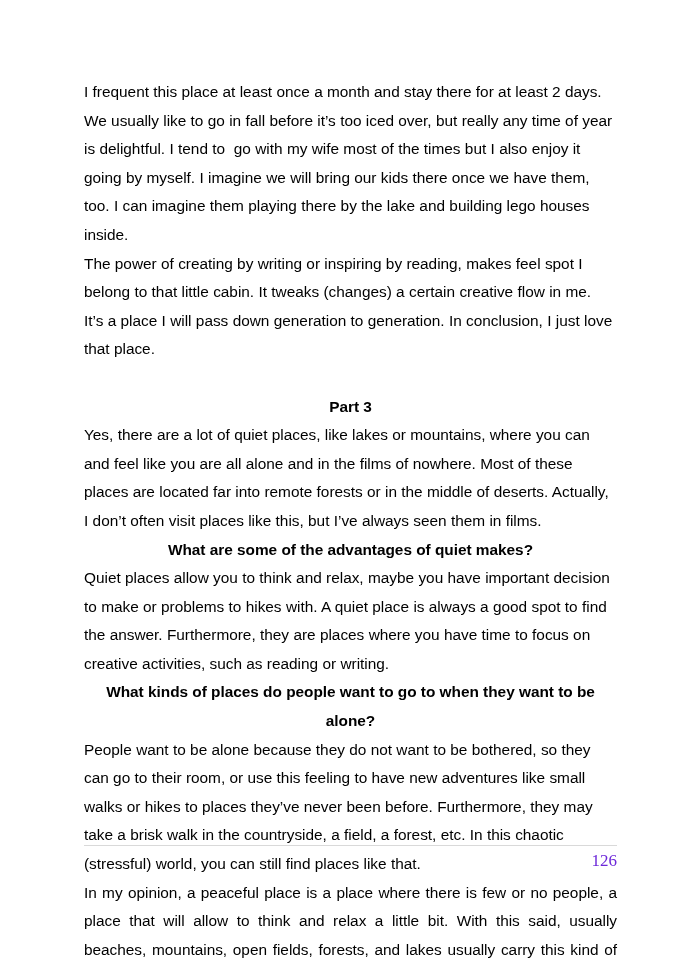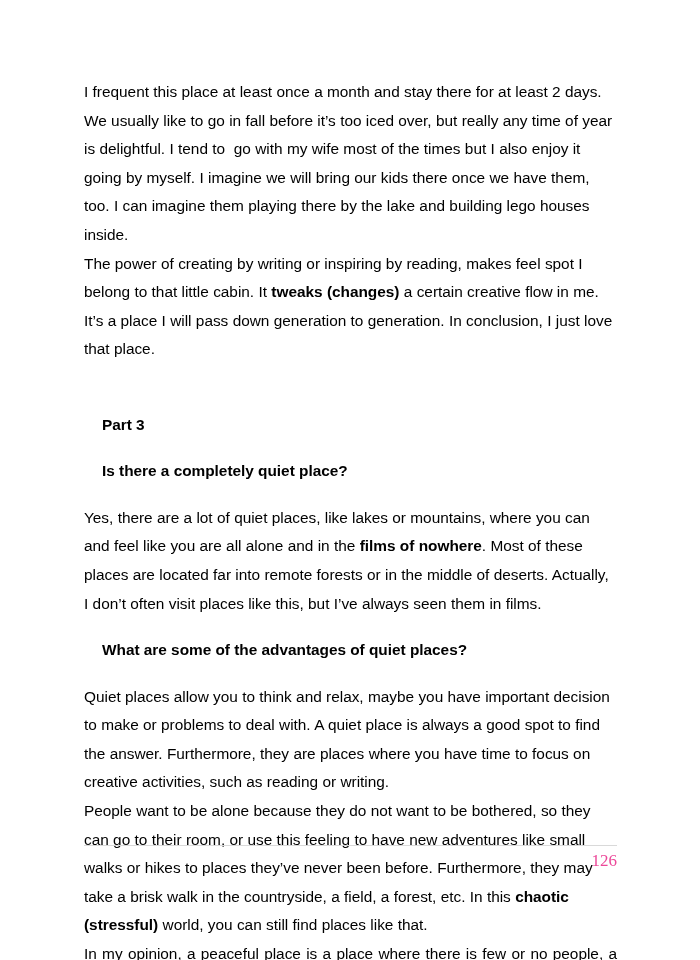--- a/index.html
+++ b/index.html
@@ -42,34 +42,34 @@
     letter-spacing: -0.02px;
     word-spacing: 0.1px;
     white-space: pre-wrap;
   }
 
   p.para.last-ragged {
     text-align: left;
   }
 
   h2.heading {
-    margin: 18px;
+    margin: 0;
     font-size: 15.4px;
     line-height: 28.6px;
     font-weight: bold;
-    text-align: left;
+    text-align: center;
     letter-spacing: -0.02px;
   }
 
   .spacer-line {
     height: 28.6px;
   }
 
   .b {
-    font-weight: bold;
+    font-weight: normal;
   }
 
   .footer {
     position: absolute;
     left: 84px;
     top: 845px;
     width: 533px;
   }
 
   .footer-rule {
@@ -79,46 +79,46 @@
     border: 0;
     margin: 0;
   }
 
   .footer-pagenum {
     margin-top: 5px;
     text-align: right;
     font-family: "Liberation Serif", serif;
     font-size: 17px;
     line-height: 20px;
-    color: #ec4899;
+    color: #6d28d9;
   }
 </style>
 </head>
 <body>
 
 <div class="page">
 
   <div class="content">
 
     <p class="para last-ragged">I frequent this place at least once a month and stay there for at least 2 days. We usually like to go in fall before it’s too iced over, but really any time of year is delightful. I tend to  go with my wife most of the times but I also enjoy it going by myself. I imagine we will bring our kids there once we have them, too. I can imagine them playing there by the lake and building lego houses inside.</p>
 
     <p class="para last-ragged"><span>The power of creating by writing or inspiring by reading, makes feel spot I belong to that little cabin. It </span><span class="b">tweaks (changes)</span><span> a certain creative flow in me.  It’s a place I will pass down generation to generation. In conclusion, I just love that place.</span></p>
 
     <div class="spacer-line"></div>
 
     <h2 class="heading">Part 3</h2>
 
-    <h2 class="heading">Is there a completely quiet place?</h2>
 
     <p class="para last-ragged"><span>Yes, there are a lot of quiet places, like lakes or mountains, where you can and feel like you are all alone and in the </span><span class="b">films of nowhere</span><span>. Most of these places are located far into remote forests or in the middle of deserts. Actually, I don’t often visit places like this, but I’ve always seen them in films.</span></p>
 
-    <h2 class="heading">What are some of the advantages of quiet places?</h2>
+    <h2 class="heading">What are some of the advantages of quiet makes?</h2>
 
-    <p class="para last-ragged">Quiet places allow you to think and relax, maybe you have important decision to make or problems to deal with. A quiet place is always a good spot to find the answer. Furthermore, they are places where you have time to focus on creative activities, such as reading or writing.</p>
+    <p class="para last-ragged">Quiet places allow you to think and relax, maybe you have important decision to make or problems to hikes with. A quiet place is always a good spot to find the answer. Furthermore, they are places where you have time to focus on creative activities, such as reading or writing.</p>
 
+    <h2 class="heading">What kinds of places do people want to go to when they want to be alone?</h2>
 
     <p class="para last-ragged"><span>People want to be alone because they do not want to be bothered, so they can go to their room, or use this feeling to have new adventures like small walks or hikes to places they’ve never been before. Furthermore, they may take a brisk walk in the countryside, a field, a forest, etc. In this </span><span class="b">chaotic (stressful)</span><span> world, you can still find places like that.</span></p>
 
 
     <p class="para">In my opinion, a peaceful place is a place where there is few or no people, a place that will allow to think and relax a little bit. With this said, usually beaches, mountains, open fields, forests, and lakes usually carry this kind of feeling.</p>
 
   </div>
 
   <div class="footer">
     <hr class="footer-rule">

